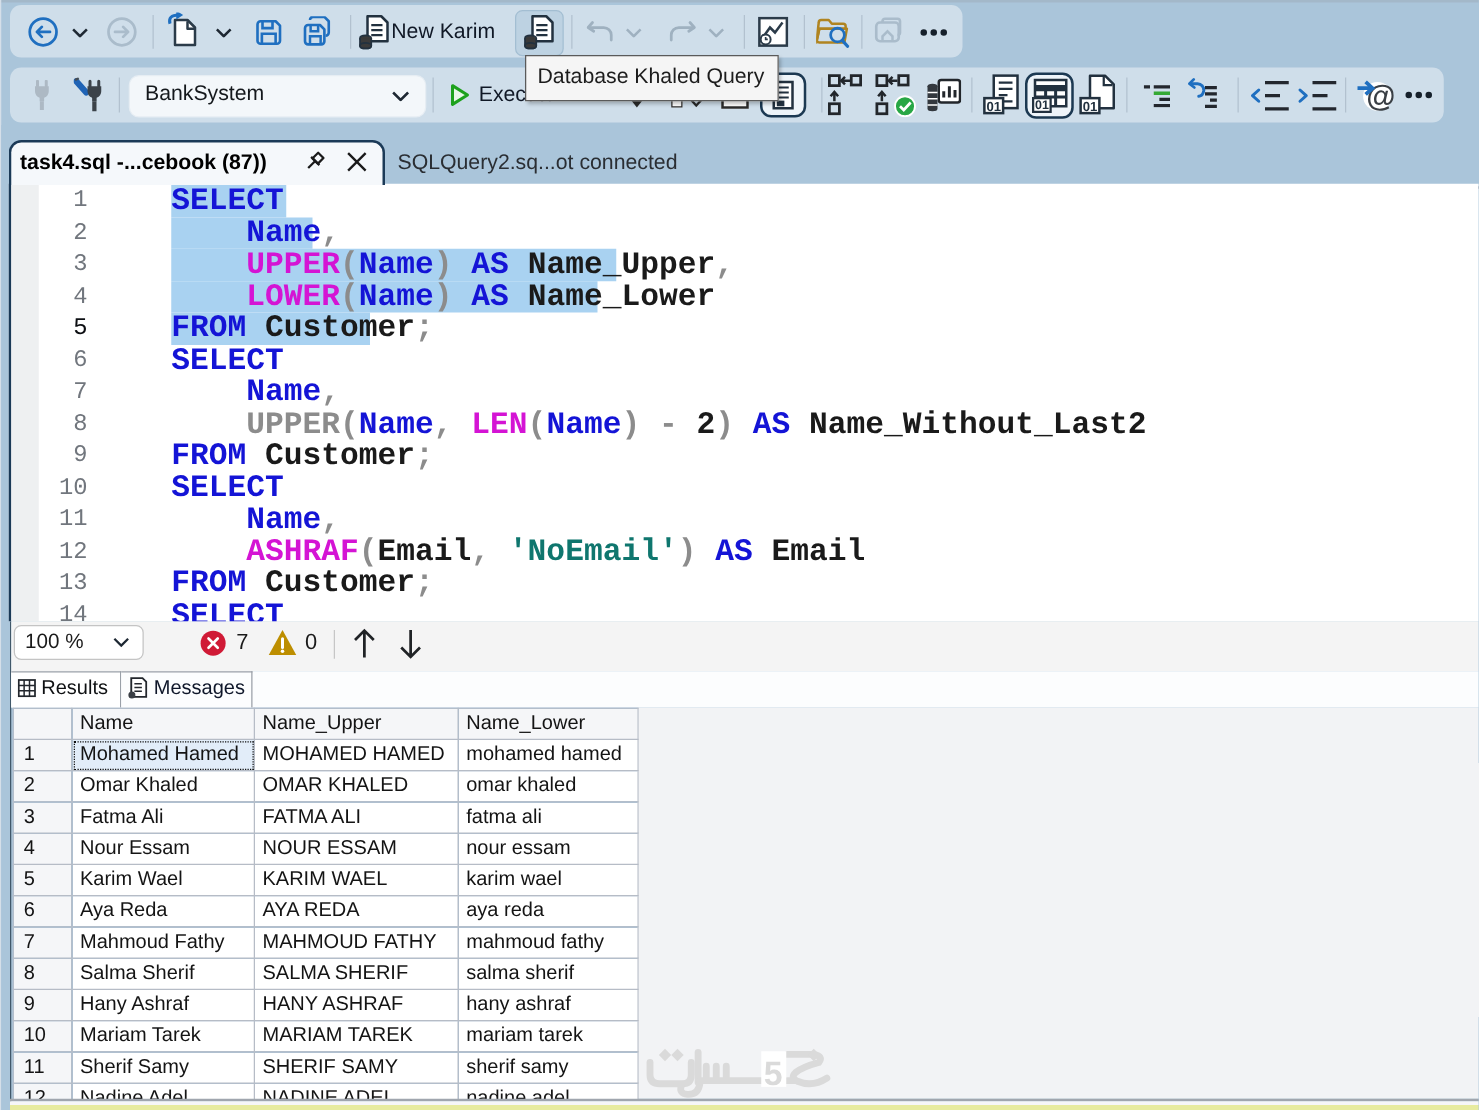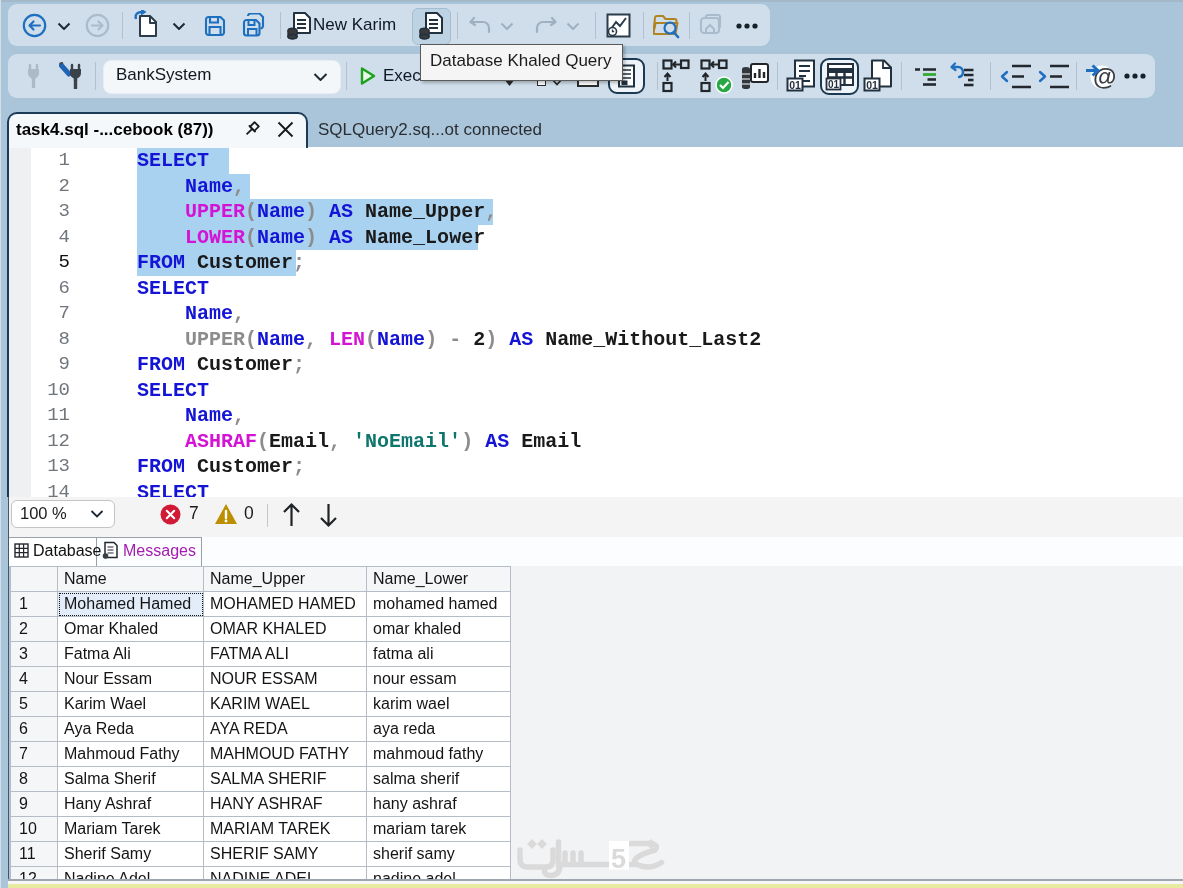--- a/index.html
+++ b/index.html
@@ -305,21 +305,21 @@
 <span style="color:#0c0e12;">5</span>
 6
 7
 8
 9
 10
 11
 12
 13
 14</pre>
-<pre class="mono abs" style="left:128px;top:1.4px;margin:0;font-size:20px;line-height:25.5px;font-weight:bold;color:#1a1a1a;"><span class="kw">SELECT</span>
+<pre class="mono abs" style="left:128px;top:1.4px;margin:0;font-size:25px;line-height:25.5px;font-weight:bold;color:#1a1a1a;"><span class="kw">SELECT</span>
     <span class="kw">Name</span><span class="gy">,</span>
     <span class="mg">UPPER</span><span class="gy">(</span><span class="kw">Name</span><span class="gy">)</span> <span class="kw">AS</span> Name_Upper<span class="gy">,</span>
     <span class="mg">LOWER</span><span class="gy">(</span><span class="kw">Name</span><span class="gy">)</span> <span class="kw">AS</span> Name_Lower
 <span class="kw">FROM</span> Customer<span class="gy">;</span>
 <span class="kw">SELECT</span>
     <span class="kw">Name</span><span class="gy">,</span>
     <span class="gy">UPPER(</span><span class="kw">Name</span><span class="gy">,</span> <span class="mg">LEN</span><span class="gy">(</span><span class="kw">Name</span><span class="gy">)</span> <span class="gy">-</span> 2<span class="gy">)</span> <span class="kw">AS</span> Name_Without_Last2
 <span class="kw">FROM</span> Customer<span class="gy">;</span>
 <span class="kw">SELECT</span>
     <span class="kw">Name</span><span class="gy">,</span>
@@ -356,27 +356,27 @@
 </div>
 
 <div id="restabs">
 <div class="abs" style="left:9px;top:537px;width:1174px;height:29px;background:#fcfdfe;"></div>
 <div class="abs" style="left:9px;top:537px;width:88px;height:29px;background:#fff;border-top:1px solid #9aa0a8;border-right:1px solid #9aa0a8;box-sizing:border-box;"></div>
 <div class="abs" style="left:97px;top:537px;width:105px;height:29px;background:#fcfdfe;border-top:1px solid #9aa0a8;border-right:1px solid #9aa0a8;box-sizing:border-box;"></div>
 <svg class="ico" style="left:14px;top:543px;" width="15" height="15" viewBox="0 0 15 15">
       <rect x="1" y="1" width="13" height="13" fill="none" stroke="#23272d" stroke-width="1.4"></rect>
       <path d="M1 5.3 h13 M1 9.6 h13 M5.3 1 v13 M9.6 1 v13" stroke="#23272d" stroke-width="1.2"></path>
     </svg>
-<div class="abs" style="left:33px;top:542px;font-size:16px;color:#0e1012;">Database</div>
+<div class="abs" style="left:33px;top:542px;font-size:16px;color:#0e1012;">Results</div>
 <svg class="ico" style="left:102px;top:541px;" width="16" height="19" viewBox="0 0 16 19">
       <path d="M3 1.5 h9 l3 3 v12 h-12 z" fill="#fff" stroke="#23272d" stroke-width="1.5"></path>
       <path d="M5.5 6 h6 M5.5 9 h6 M5.5 12 h6" stroke="#23272d" stroke-width="1.2"></path>
       <circle cx="3.5" cy="15" r="2.8" fill="#3a3f45"></circle>
     </svg>
-<div class="abs" style="left:123px;top:542px;font-size:16px;color:#a21caf;">Messages</div>
+<div class="abs" style="left:123px;top:542px;font-size:16px;color:#0f172a;">Messages</div>
 </div>
 
 <div id="gridarea">
 <div class="abs" style="left:510px;top:566px;width:673px;height:313px;background:#f2f3f5;"></div>
 <div class="abs" style="left:10px;top:566px;width:501px;height:313.5px;overflow:hidden;">
 <table class="grid" cellspacing="0">
 <tbody>
           <tr>
             <td class="hd" style="width:47px;height:25px;"></td>
             <td class="hd" style="width:146px;">Name</td>

